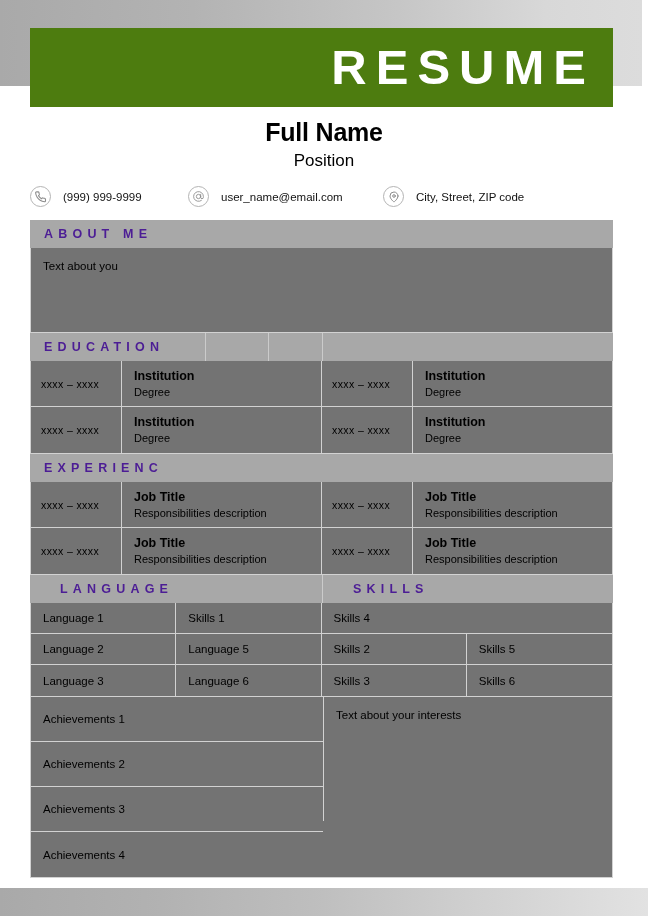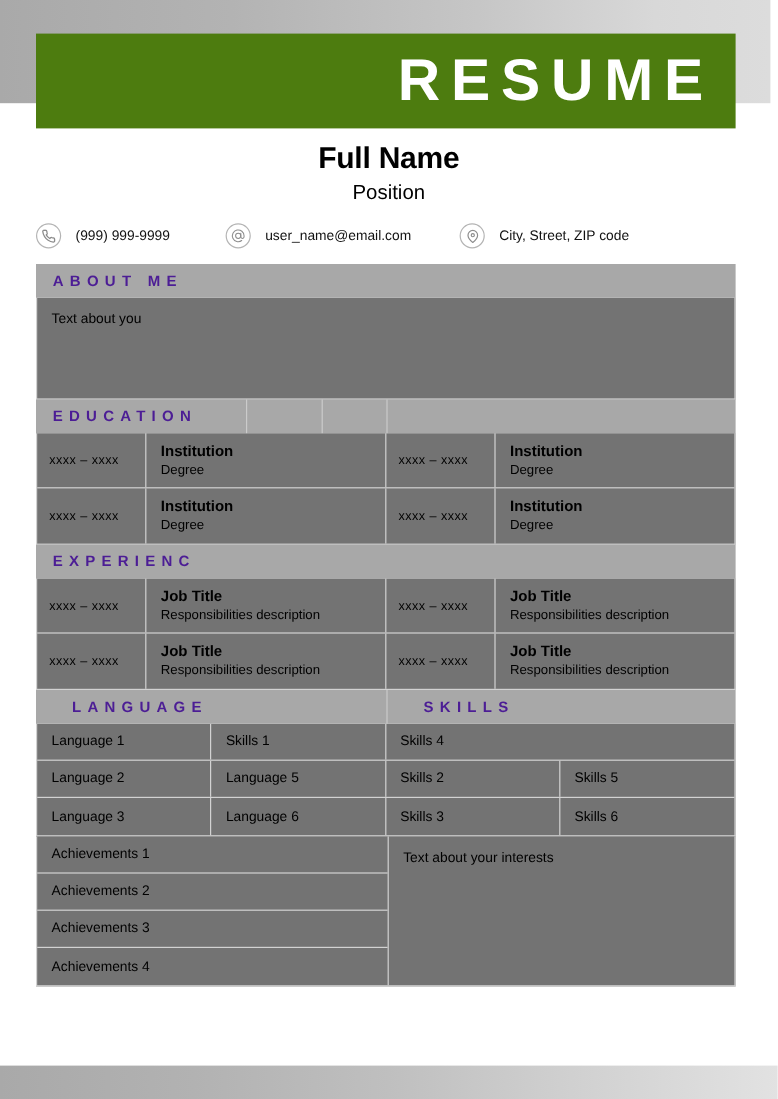--- a/index.html
+++ b/index.html
@@ -220,21 +220,21 @@
   }
   .dual > .dual-left,
   .dual > .dual-right {
     box-sizing: border-box;
   }
   .dual-left  { width: 292px; flex: 0 0 292px; }
   .dual-right { flex: 1 1 auto; }
 
   .ach-box { border-right: none; }
   .ach-row {
-    height: 31px;
+    height: 45px;
     display: flex;
     align-items: center;
     padding-left: 12px;
     font-size: 11.5px;
     border-bottom: 1px solid #d2d2d2;
     box-sizing: border-box;
   }
   .ach-row:last-child { border-bottom: none; }
   .interests-box {
     height: 124px;

